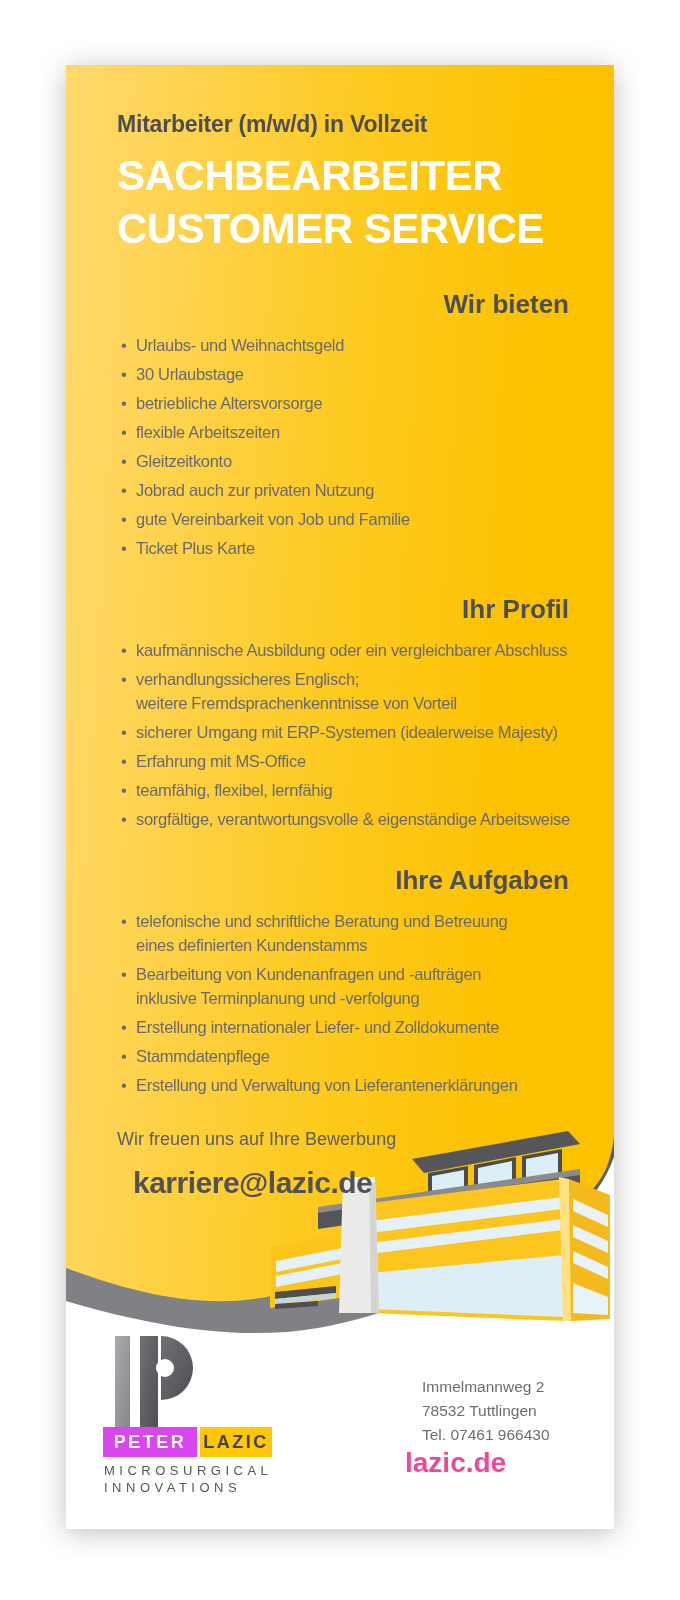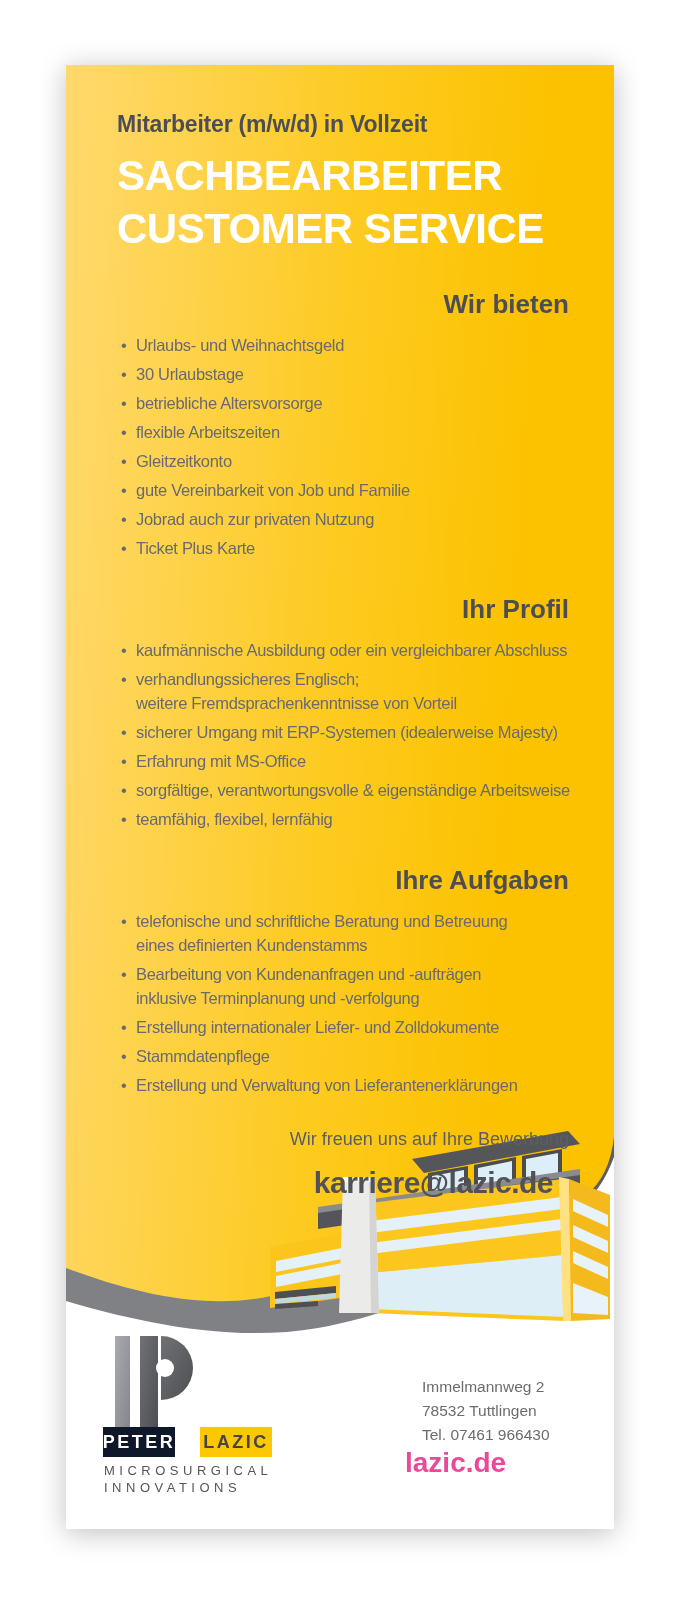--- a/index.html
+++ b/index.html
@@ -16,29 +16,29 @@
   .kicker{font-size:23px;font-weight:bold;color:#4d4e53;margin:0 0 11px;letter-spacing:-0.2px;}
   .title{font-size:42px;line-height:53px;font-weight:bold;color:#ffffff;margin:0 0 26px;
          letter-spacing:-0.5px;white-space:nowrap;}
   .section-heading{font-size:26px;font-weight:bold;color:#4d4e53;margin:34px 0 13px;text-align:right;}
   ul.bullets{list-style:none;margin:4px;padding:0;}
   ul.bullets li{
     position:relative;padding-left:15px;margin-bottom:5px;
     font-size:16.5px;line-height:24px;color:#696a6f;letter-spacing:-0.3px;white-space:pre;
   }
   ul.bullets li::before{content:"\2022";position:absolute;left:0;top:0;color:#696a6f;}
-  .closing{margin-top:32px;text-align:right;}
+  .closing{margin-top:32px;}
   .closing-lead{font-size:18px;color:#5d5e63;margin:0 0 7px;}
   .closing-email{font-size:30px;font-weight:bold;color:#515257;letter-spacing:-0.5px;margin:16px;}
   
   .logo-mark{position:absolute;left:49px;top:1271px;width:80px;height:91px;}
   .brand-row{position:absolute;left:37px;top:1362px;height:30px;}
   .brand-box{position:absolute;top:0;height:30px;display:flex;align-items:center;justify-content:center;
              font-weight:bold;font-size:18px;letter-spacing:2.5px;}
-  .brand-peter{left:0;width:72px;background:#0f172a;color:#ffffff;}
+  .brand-peter{left:0;width:94px;background:#d946ef;color:#ffffff;}
   .brand-lazic{left:97px;width:72px;background:#fdc702;color:#434448;}
   .tagline{position:absolute;left:38px;font-size:13px;letter-spacing:4.5px;color:#55565a;}
   .tagline-1{top:1398px;}
   .tagline-2{top:1415px;}
   .address{position:absolute;left:356px;top:1310px;font-size:15.5px;line-height:24px;color:#6b6c70;}
   .website{position:absolute;left:339px;top:1382px;font-size:28px;font-weight:bold;color:#ec4899;}
 </style>
 </head>
 <body>
 
@@ -107,34 +107,34 @@
     <div class="kicker">Mitarbeiter (m/w/d) in Vollzeit</div>
     <h1 class="title"><span>SACHBEARBEITER</span><br><span>CUSTOMER SERVICE</span></h1>
 
     <h2 class="section-heading">Wir bieten</h2>
     <ul class="bullets">
       <li>Urlaubs- und Weihnachtsgeld</li>
       <li>30 Urlaubstage</li>
       <li>betriebliche Altersvorsorge</li>
       <li>flexible Arbeitszeiten</li>
       <li>Gleitzeitkonto</li>
+      <li>Jobrad auch zur privaten Nutzung</li>
       <li>gute Vereinbarkeit von Job und Familie</li>
-      <li>Jobrad auch zur privaten Nutzung</li>
       <li>Ticket Plus Karte</li>
     </ul>
 
     <h2 class="section-heading">Ihr Profil</h2>
     <ul class="bullets">
       <li>kaufmännische Ausbildung oder ein vergleichbarer Abschluss</li>
       <li>verhandlungssicheres Englisch;
 weitere Fremdsprachenkenntnisse von Vorteil</li>
       <li>sicherer Umgang mit ERP-Systemen (idealerweise Majesty)</li>
       <li>Erfahrung mit MS-Office</li>
+      <li>teamfähig, flexibel, lernfähig</li>
       <li>sorgfältige, verantwortungsvolle &amp; eigenständige Arbeitsweise</li>
-      <li>teamfähig, flexibel, lernfähig</li>
     </ul>
 
     <h2 class="section-heading">Ihre Aufgaben</h2>
     <ul class="bullets">
       <li>telefonische und schriftliche Beratung und Betreuung
 eines definierten Kundenstamms</li>
       <li>Bearbeitung von Kundenanfragen und -aufträgen
 inklusive Terminplanung und -verfolgung</li>
       <li>Erstellung internationaler Liefer- und Zolldokumente</li>
       <li>Stammdatenpflege</li>

